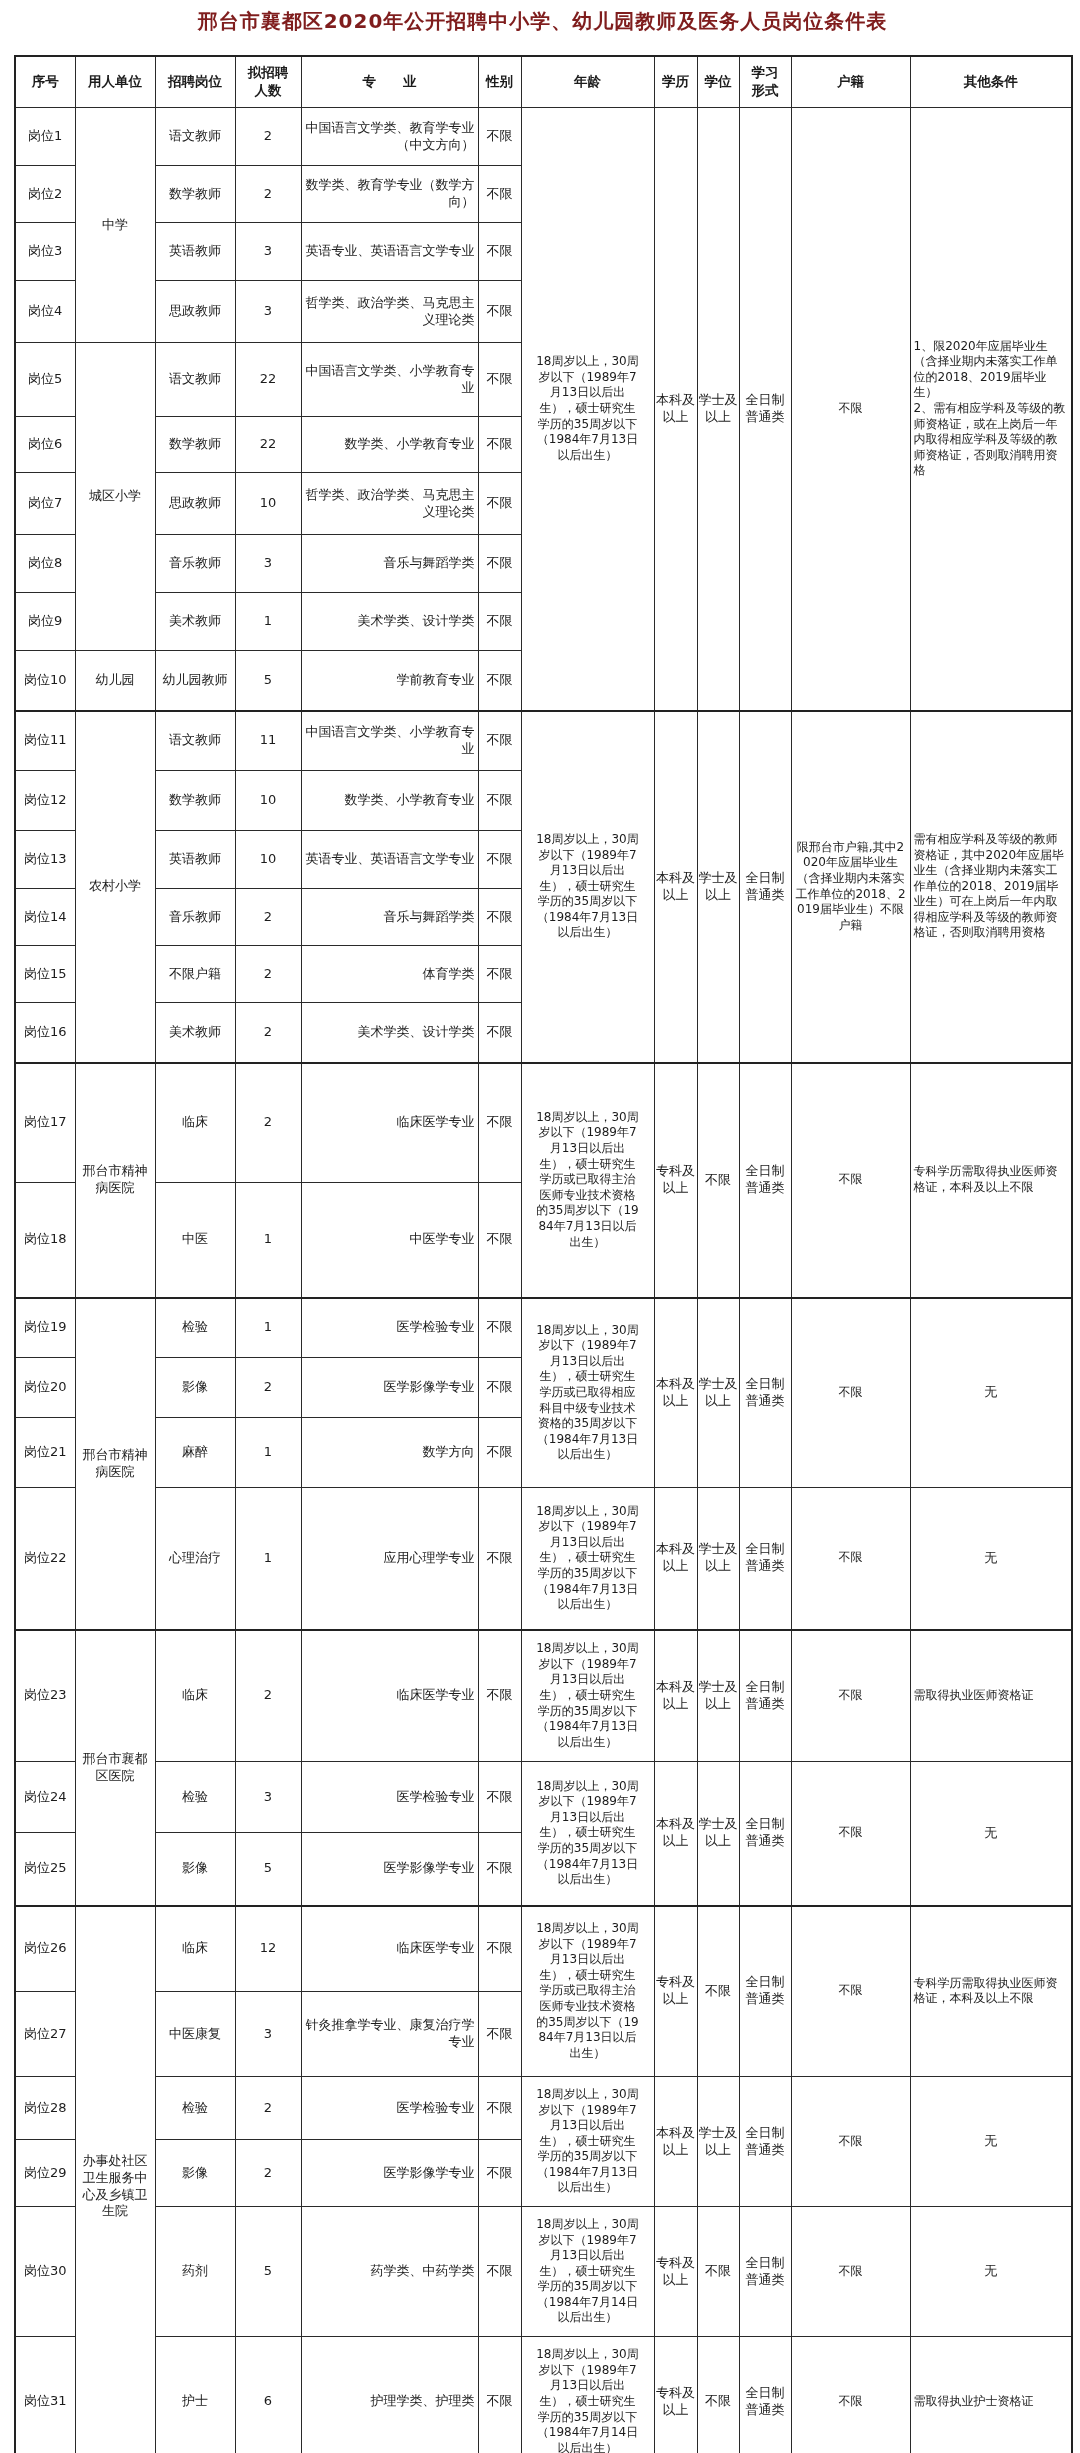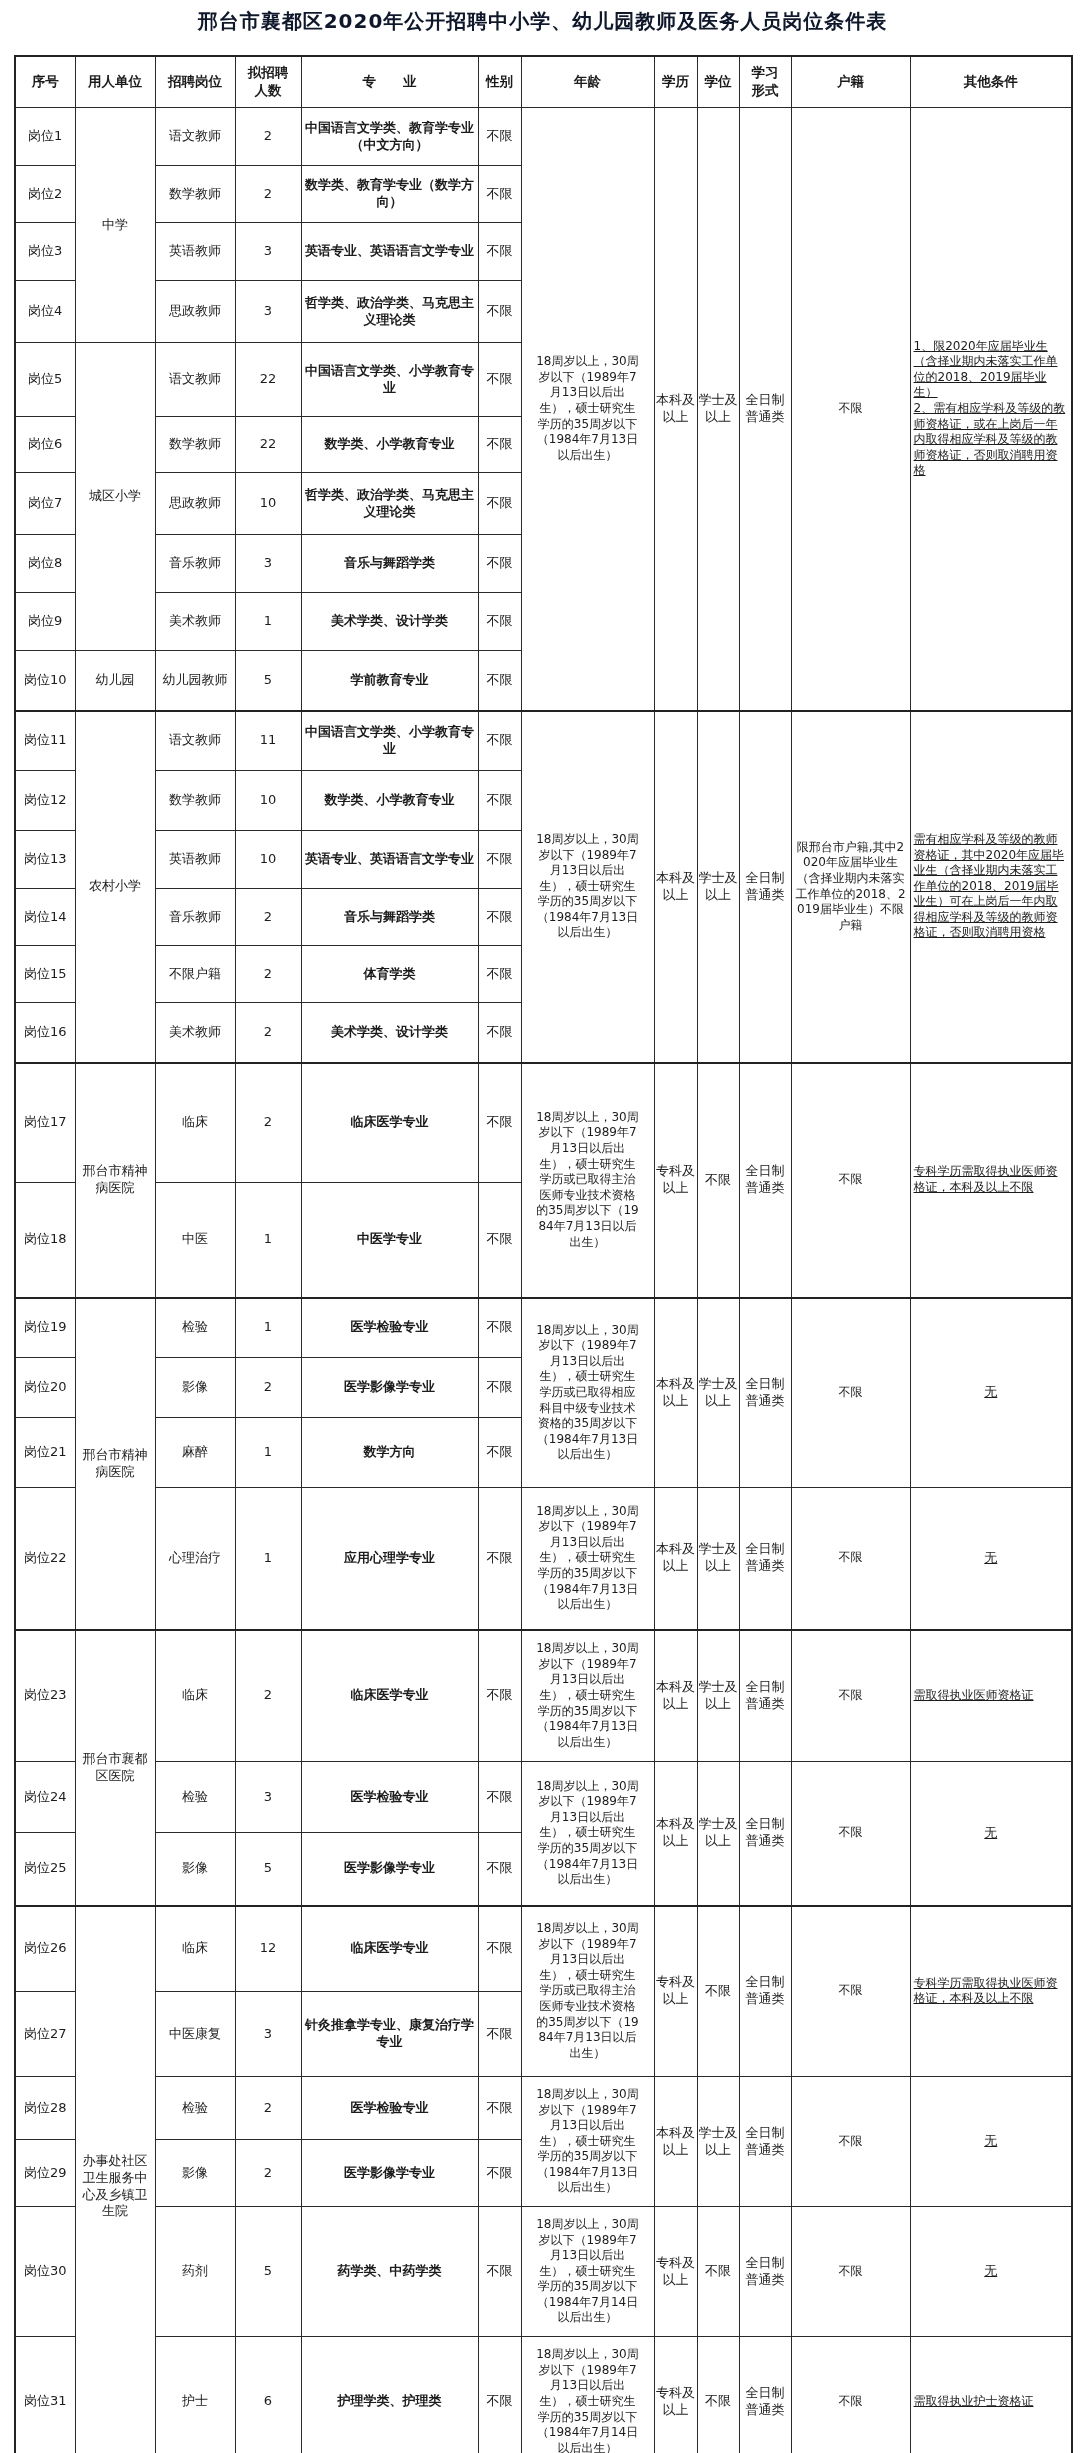--- a/index.html
+++ b/index.html
@@ -9,21 +9,21 @@
     color:#1c1c1c;
   }
   .page{width:1080px;}
   .title{
     width:1057px;
     margin:8px 0 4px 14px;
     text-align:center;
     font-size:20px;
     font-weight:bold;
     letter-spacing:1px;
-    color:#0f172a;
+    color:#7f1d1d;
   }
   table.jobs{
     border-collapse:collapse;
     table-layout:fixed;
     margin-left:14px;
     width:1057px;
     border:2px solid #222;
     margin-top:20px;
   }
   th,td{
@@ -36,22 +36,22 @@
     overflow:hidden;
     word-break:break-all;
     text-align:center;
     color:#1c1c1c;
   }
   th{
     font-weight:bold;
     font-size:13.5px;
     height:46px;
   }
-  td.c-major{text-align:center;font-weight:bold;}
-  td.c-other{text-align:left;font-size:12px;text-decoration:underline;}
+  td.c-major{text-align:right;}
+  td.c-other{text-align:left;font-size:12px;}
   td.c-other.center{text-align:center;font-size:13px;}
   td.c-age{font-size:12px;padding:1px 13px;}
   td.c-res{font-size:12px;}
   td.c-deg,td.c-dip,td.c-form{font-size:13px;padding:1px 1px;}
   tr.gb > td{border-top:2px solid #222;}
 </style>
 </head>
 <body>
 
 <div class="page">

